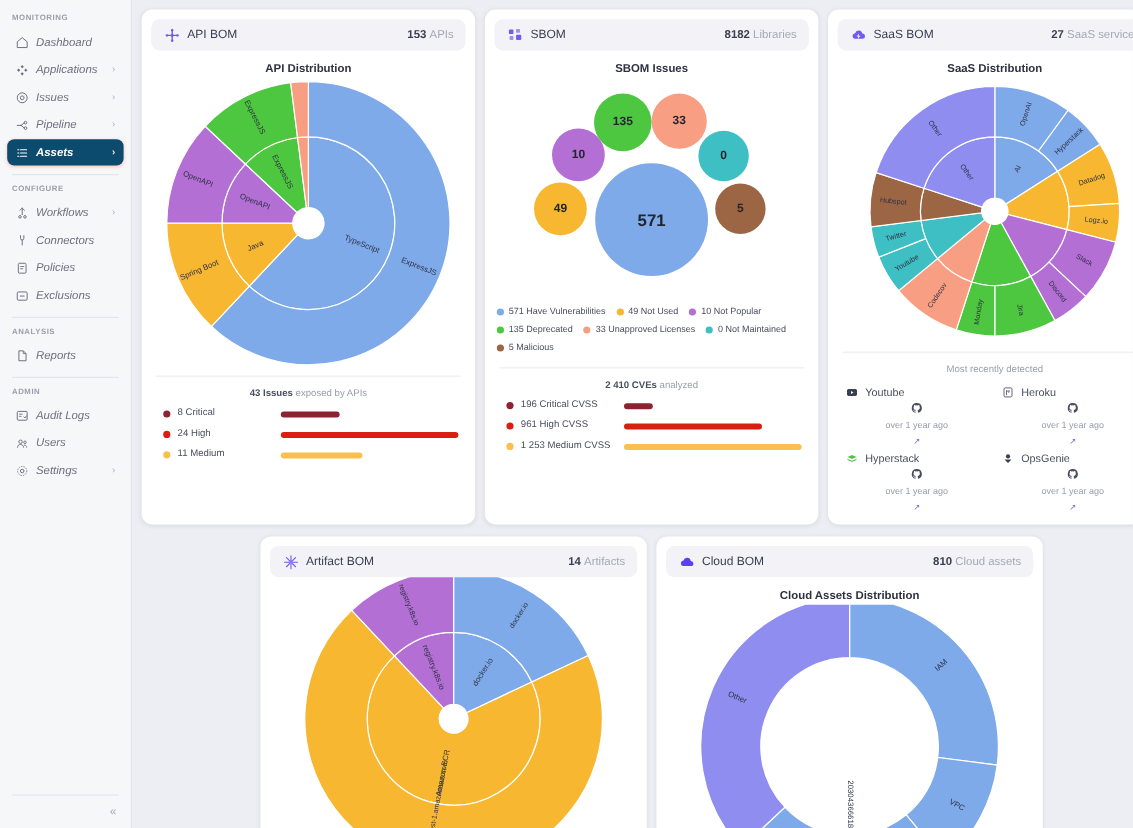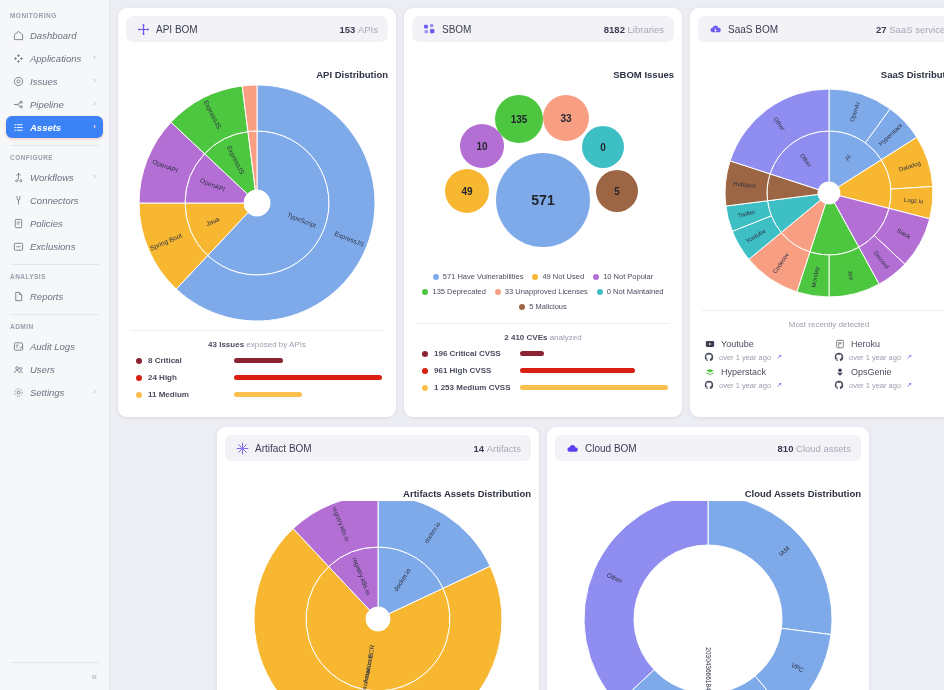--- a/index.html
+++ b/index.html
@@ -26,21 +26,21 @@
   }
   .side-item {
     display: flex; align-items: center; gap: 6px;
     margin: 1px 6px; padding: 5px 6px; border-radius: 6px;
     font-size: 9.5px; color: #6c7080; cursor: pointer; position: relative;
   }
   .side-item .ic { width: 12px; height: 12px; flex: 0 0 12px; display: flex; align-items: center; justify-content: center; }
   .side-item .ic svg { width: 11px; height: 11px; }
   .side-item .lbl { white-space: nowrap; font-style: italic; }
   .side-item .chev { position: absolute; right: 7px; font-size: 8px; color: #b3b6c2; line-height: 1; }
-  .side-item.active { background: #3b82f6; color: #fff; font-weight: 700; box-shadow: 0 1px 3px rgba(250,139,106,.45); }
+  .side-item.active { background: #0c4a6e; color: #fff; font-weight: 700; box-shadow: 0 1px 3px rgba(250,139,106,.45); }
   .side-item.active .chev { color: #ffe3d9; }
   .side-sep { height: 1px; background: #e4e6ec; margin: 7px 10px 2px; }
   .side-bottom { margin-top: auto; }
   .collapse-row { display: flex; justify-content: flex-end; padding: 6px 12px 8px; }
   .collapse-btn { font-size: 10px; color: #a6a9b6; cursor: pointer; }
 
   
   .main { flex: 1; position: relative; padding: 8px 4px 0 8px; }
 
   .row { display: flex; gap: 8px; }
@@ -60,51 +60,51 @@
     height: 26px; display: flex; align-items: center;
     padding: 0 10px; gap: 6px;
   }
   .card-hd .hicon { width: 14px; height: 14px; display: flex; align-items: center; justify-content: center; }
   .card-hd .hicon svg { width: 13px; height: 13px; }
   .card-hd .htitle { font-size: 10px; color: #3b3e52; }
   .card-hd .hcount { margin-left: auto; font-size: 9.5px; color: #3b3e52; font-weight: 700; }
   .card-hd .hcount em { font-style: normal; color: #a5a8b6; font-weight: 400; margin-top: 36px; }
 
   .card-sub {
-    text-align: right; font-size: 9.5px; font-weight: 700;
-    color: #2d3142; margin: 27px 0 2px;
+    text-align: center; font-size: 9.5px; font-weight: 700;
+    color: #2d3142; margin: 10px 0 2px;
   }
 
   .chartbox { display: flex; align-items: center; justify-content: center; }
 
   .divider { height: 1px; background: #eceef1; margin: 6px 4px; }
 
   .sec-title { text-align: center; font-size: 8px; color: #9a9dab; margin: 3px 0 7px; }
   .sec-title b { color: #4a4d5e; font-weight: 700; }
 
   
-  .sev-row { display: flex; align-items: center; font-size: 8px; color: #4a4d5e; margin: 0 0 8px; padding-left: 10px; font-weight: bold; }
+  .sev-row { display: flex; align-items: flex-end; font-size: 8px; color: #4a4d5e; margin: 0 0 8px; padding-left: 10px; }
   .sev-dot { width: 6px; height: 6px; border-radius: 50%; margin-right: 6px; flex: 0 0 6px; }
   .sev-lbl { width: 86px; }
   .sev-bar-wrap { flex: 1; padding-right: 6px; }
   .sev-bar { height: 5px; border-radius: 3px; }
 
   
   .blegend { padding: 0 2px; }
-  .blegend .lrow { display: flex; justify-content: center; gap: 9px; margin-bottom: 6px; flex-wrap: nowrap; }
+  .blegend .lrow { display: flex; gap: 9px; margin-bottom: 6px; flex-wrap: nowrap; }
   .blegend .li { display: flex; align-items: center; gap: 4px; font-size: 7.5px; color: #4a4d5e; white-space: nowrap; }
   .blegend .ld { width: 6px; height: 6px; border-radius: 50%; }
 
   
   .recent { display: grid; grid-template-columns: 1fr 1fr; gap: 4px 10px; padding: 2px 6px 0; }
   .rcell { }
   .rname { display: flex; align-items: center; gap: 6px; font-size: 9px; color: #4a4d5e; margin-bottom: 3px; }
   .rname .ri { width: 11px; height: 11px; display: flex; align-items: center; justify-content: center; }
   .rname .ri svg { width: 10px; height: 10px; }
-  .rmeta { display: flex; align-items: center; gap: 5px; font-size: 7.5px; color: #9a9dab; }
+  .rmeta { display: flex; align-items: center; gap: 5px; font-size: 7.5px; color: #9a9dab; flex-direction: column; }
   .rmeta .gh { width: 10px; height: 10px; flex: 0 0 10px; }
   .rmeta .ext { color: #6f6bf0; font-size: 7px; }
 </style>
 </head>
 <body>
 
 <div class="app">
 
   <nav class="sidebar">
     <div id="sidebar-groups">
@@ -572,21 +572,20 @@
         <div class="card-hd">
           <span class="hicon">
             <svg viewBox="0 0 24 24" stroke="#6f5bf0" stroke-width="1.7" stroke-linecap="round">
               <path d="M12 2v20M2 12h20M5 5l14 14M19 5L5 19"></path>
               <circle cx="12" cy="12" r="3.2" fill="#8f7ef3" stroke="none"></circle>
             </svg>
           </span>
           <span class="htitle">Artifact BOM</span>
           <span class="hcount"><span>14</span> <em>Artifacts</em></span>
         </div>
-        <div class="card-sub">Artifacts Assets Distribution</div>
         <div class="chartbox">
           <svg id="svg-artifact" width="300" height="210" viewBox="0 0 300 210">
               <path d="M150 46A72 72 0 0 1 215.1475477775534 87.34389100731477L160.85792462959222 112.89064850121913A12 12 0 0 0 150 106Z" fill="#7eaaea" stroke="#ffffff" stroke-width="1"></path>
               <text x="174.64803256903383" y="79.16091542690731" text-anchor="middle" dominant-baseline="middle" font-size="6.5" fill="#2d3142" font-family="&quot;Liberation Sans&quot;, sans-serif" transform="rotate(-57.6 174.64803256903383 79.16091542690731)">docker.io</text>
               <path d="M215.1475477775534 87.34389100731477A72 72 0 1 1 100.71260837313437 65.5142588256584L141.78543472885573 109.25237647094306A12 12 0 1 0 160.85792462959222 112.89064850121913Z" fill="#f7b731" stroke="#ffffff" stroke-width="1"></path>
               <text x="141.38045952905668" y="163.1852135335197" text-anchor="middle" dominant-baseline="middle" font-size="6.5" fill="#2d3142" font-family="&quot;Liberation Sans&quot;, sans-serif" transform="rotate(-79.20000000000002 141.38045952905668 163.1852135335197)">Amazon ECR</text>
               <path d="M100.71260837313437 65.5142588256584A72 72 0 0 1 149.99999999999991 46L150 106A12 12 0 0 0 141.78543472885573 109.25237647094306Z" fill="#b36fd4" stroke="#ffffff" stroke-width="1"></path>
               <text x="133.0662705765048" y="75.23028164914045" text-anchor="middle" dominant-baseline="middle" font-size="6.5" fill="#2d3142" font-family="&quot;Liberation Sans&quot;, sans-serif" transform="rotate(68.39999999999998 133.0662705765048 75.23028164914045)">registry.k8s.io</text>
               <path d="M150 -6A124 124 0 0 1 262.19855450578643 65.20336784593098L215.1475477775534 87.34389100731477A72 72 0 0 0 150 46Z" fill="#7eaaea" stroke="#ffffff" stroke-width="1"></path>
               <text x="204.65433308785765" y="31.87855159879446" text-anchor="middle" dominant-baseline="middle" font-size="6" fill="#2d3142" font-family="&quot;Liberation Sans&quot;, sans-serif" transform="rotate(-57.6 204.65433308785765 31.87855159879446)">docker.io</text>

